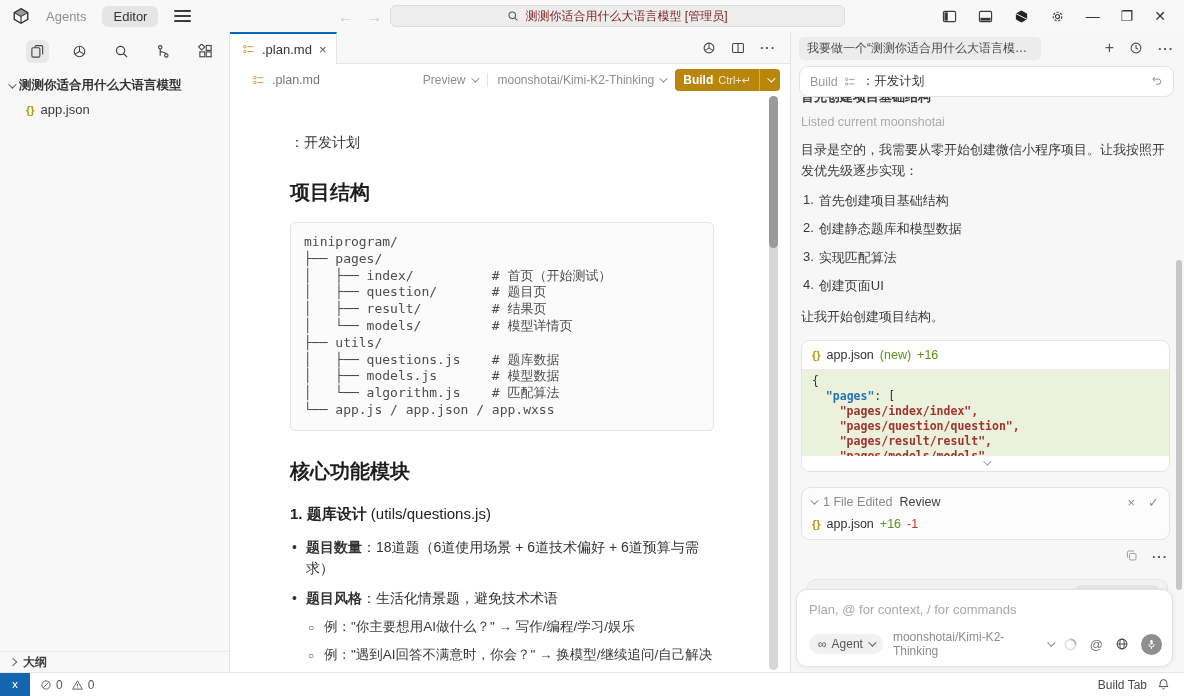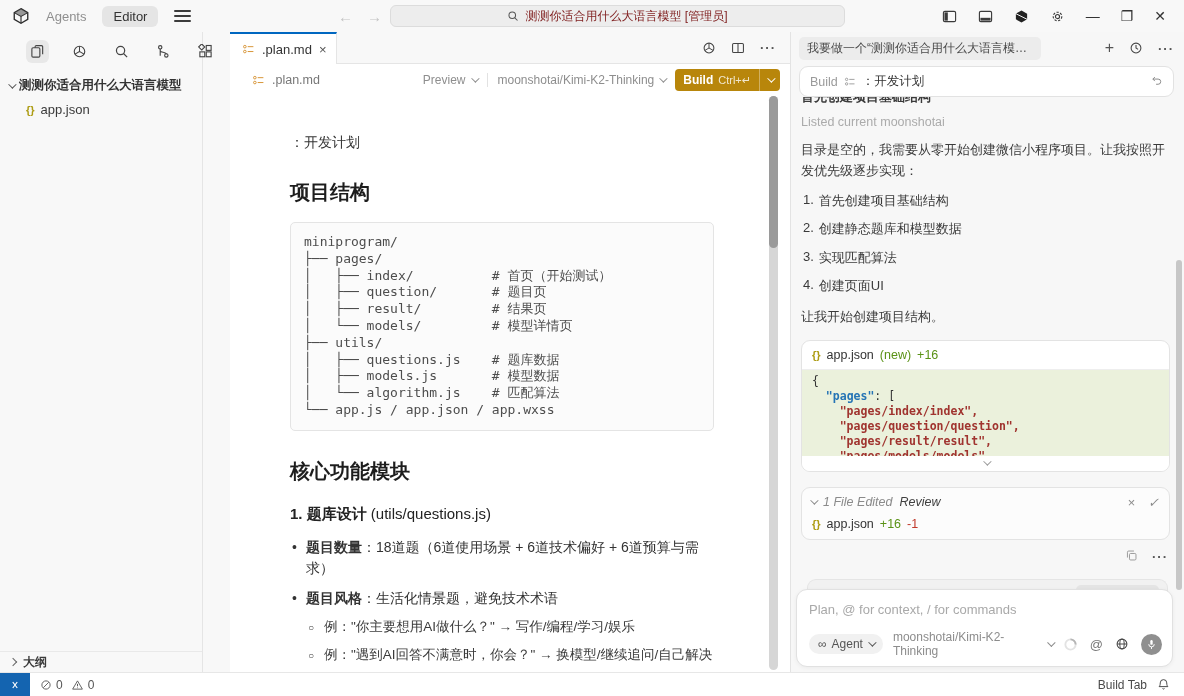--- a/index.html
+++ b/index.html
@@ -17,21 +17,21 @@
   .tb-tab { font-size:13px; color:#8f8f8f; }
   .tb-tab.active { background:#e5e5e5; color:#333; border-radius:6px; padding:3px 11px; }
   .hamburger { width:17px; }
   .hamburger div { height:1.6px; background:#3c3c3c; margin:3.4px 0; border-radius:1px; }
   .nav-arrows { position:absolute; left:338px; top:0; height:32px; display:flex; align-items:center; gap:14px; color:#c4c4c4; font-size:15px; }
   .searchbox { position:absolute; left:390px; top:5px; width:455px; height:22px; background:#ededed; border:1px solid #dcdcdc; border-radius:6px; display:flex; align-items:center; justify-content:center; gap:6px; font-size:12px; color:#7f1d1d; }
   .tb-right { position:absolute; right:0; top:0; height:32px; display:flex; align-items:center; gap:21px; padding-right:18px; }
   .tb-right .winbtn { font-size:14px; color:#333; }
 
   
-  .sidebar { position:absolute; top:32px; left:0; width:203px; bottom:24px; background:#f8f8f8; border-right:1px solid #e5e5e5; }
+  .sidebar { position:absolute; top:32px; left:0; width:230px; bottom:24px; background:#f8f8f8; border-right:1px solid #e5e5e5; }
   .side-icons { display:flex; align-items:center; gap:19px; padding:8px 0 6px 26px; }
   .side-icons .slot { padding:4px; border-radius:6px; }
   .side-icons .slot.active { background:#e8e8e8; }
   .tree-project { display:flex; align-items:center; gap:5px; padding:8px 8px 4px 8px; font-size:12.5px; font-weight:bold; color:#333; }
   .tree-file { display:flex; align-items:center; gap:6px; padding:4px 8px 4px 26px; font-size:13px; color:#3a3a3a; }
   .braces { color:#ad9c13; font-weight:bold; font-size:11px; }
   .side-bottom { position:absolute; left:0; right:0; bottom:0; }
   .side-row { display:flex; align-items:center; gap:7px; height:21px; padding-left:10px; border-top:1px solid #e9e9e9; font-size:12px; font-weight:bold; color:#3c3c3c; }
 
   
@@ -87,21 +87,21 @@
   .diffcard { margin-top:12px; background:#fff; border:1px solid #e3e3e3; border-radius:9px; overflow:hidden; }
   .diffhead { display:flex; align-items:center; gap:6px; padding:7px 10px; font-size:12.5px; color:#333; border-bottom:1px solid #eee; }
   .green { color:#5a9216; }
   .red { color:#c0392b; }
   .diffbody { background:#ebf1dc; padding:4px 10px 0 10px; height:86px; overflow:hidden; }
   .diffbody pre { font-family:"DejaVu Sans Mono",monospace; font-size:11.5px; line-height:15px; color:#333; }
   .k { color:#2574b5; font-weight:bold; }
   .s { color:#a0342f; font-weight:bold; }
   .difffoot { height:15px; display:flex; justify-content:center; align-items:center; color:#9a9a9a; background:#fff; }
   .editedcard { margin-top:15px; background:#fcfcfc; border:1px solid #e3e3e3; border-radius:9px; padding:7px 10px 8px 8px; }
-  .edited-top { display:flex; align-items:center; gap:7px; font-size:12.5px; color:#8a8a8a;font-style:italic; }
+  .edited-top { display:flex; align-items:center; gap:7px; font-size:12.5px; color:#8a8a8a; }
   .review { color:#404040; }
   .edited-top .right { margin-left:auto; display:flex; gap:13px; color:#8b8b8b; font-size:13px; }
   .edited-file { display:flex; align-items:center; gap:6px; margin-top:7px; font-size:12.5px; color:#333; padding-left:2px; }
   .copyrow { display:flex; justify-content:flex-end; gap:14px; margin-top:9px; padding-right:2px; color:#999; }
   .tray { position:absolute; left:16px; right:16px; bottom:58px; background:#f1f1f1; border:1px solid #e5e5e5; border-radius:9px 9px 0 0; border-bottom:none; display:flex; align-items:center; gap:7px; padding:5px 8px 9px 10px; font-size:12px; color:#666; }
   .tray .undoall { margin-left:auto; color:#9a9a9a; }
   .keepbtn { background:#e4e4e4; border-radius:5px; padding:3px 8px; color:#444; font-size:12px; }
   .keepbtn span.sc { color:#9a9a9a; }
   .inputcard { position:absolute; left:5px; right:11px; bottom:5px; background:#fff; border:1px solid #e1e1e1; border-radius:11px; box-shadow:0 1px 4px rgba(0,0,0,.05); padding:10px 10px 8px 12px; }
   .inputcard input { border:none; outline:none; width:100%; font-size:13px; color:#333; font-family:"Liberation Sans",sans-serif; background:transparent; }

